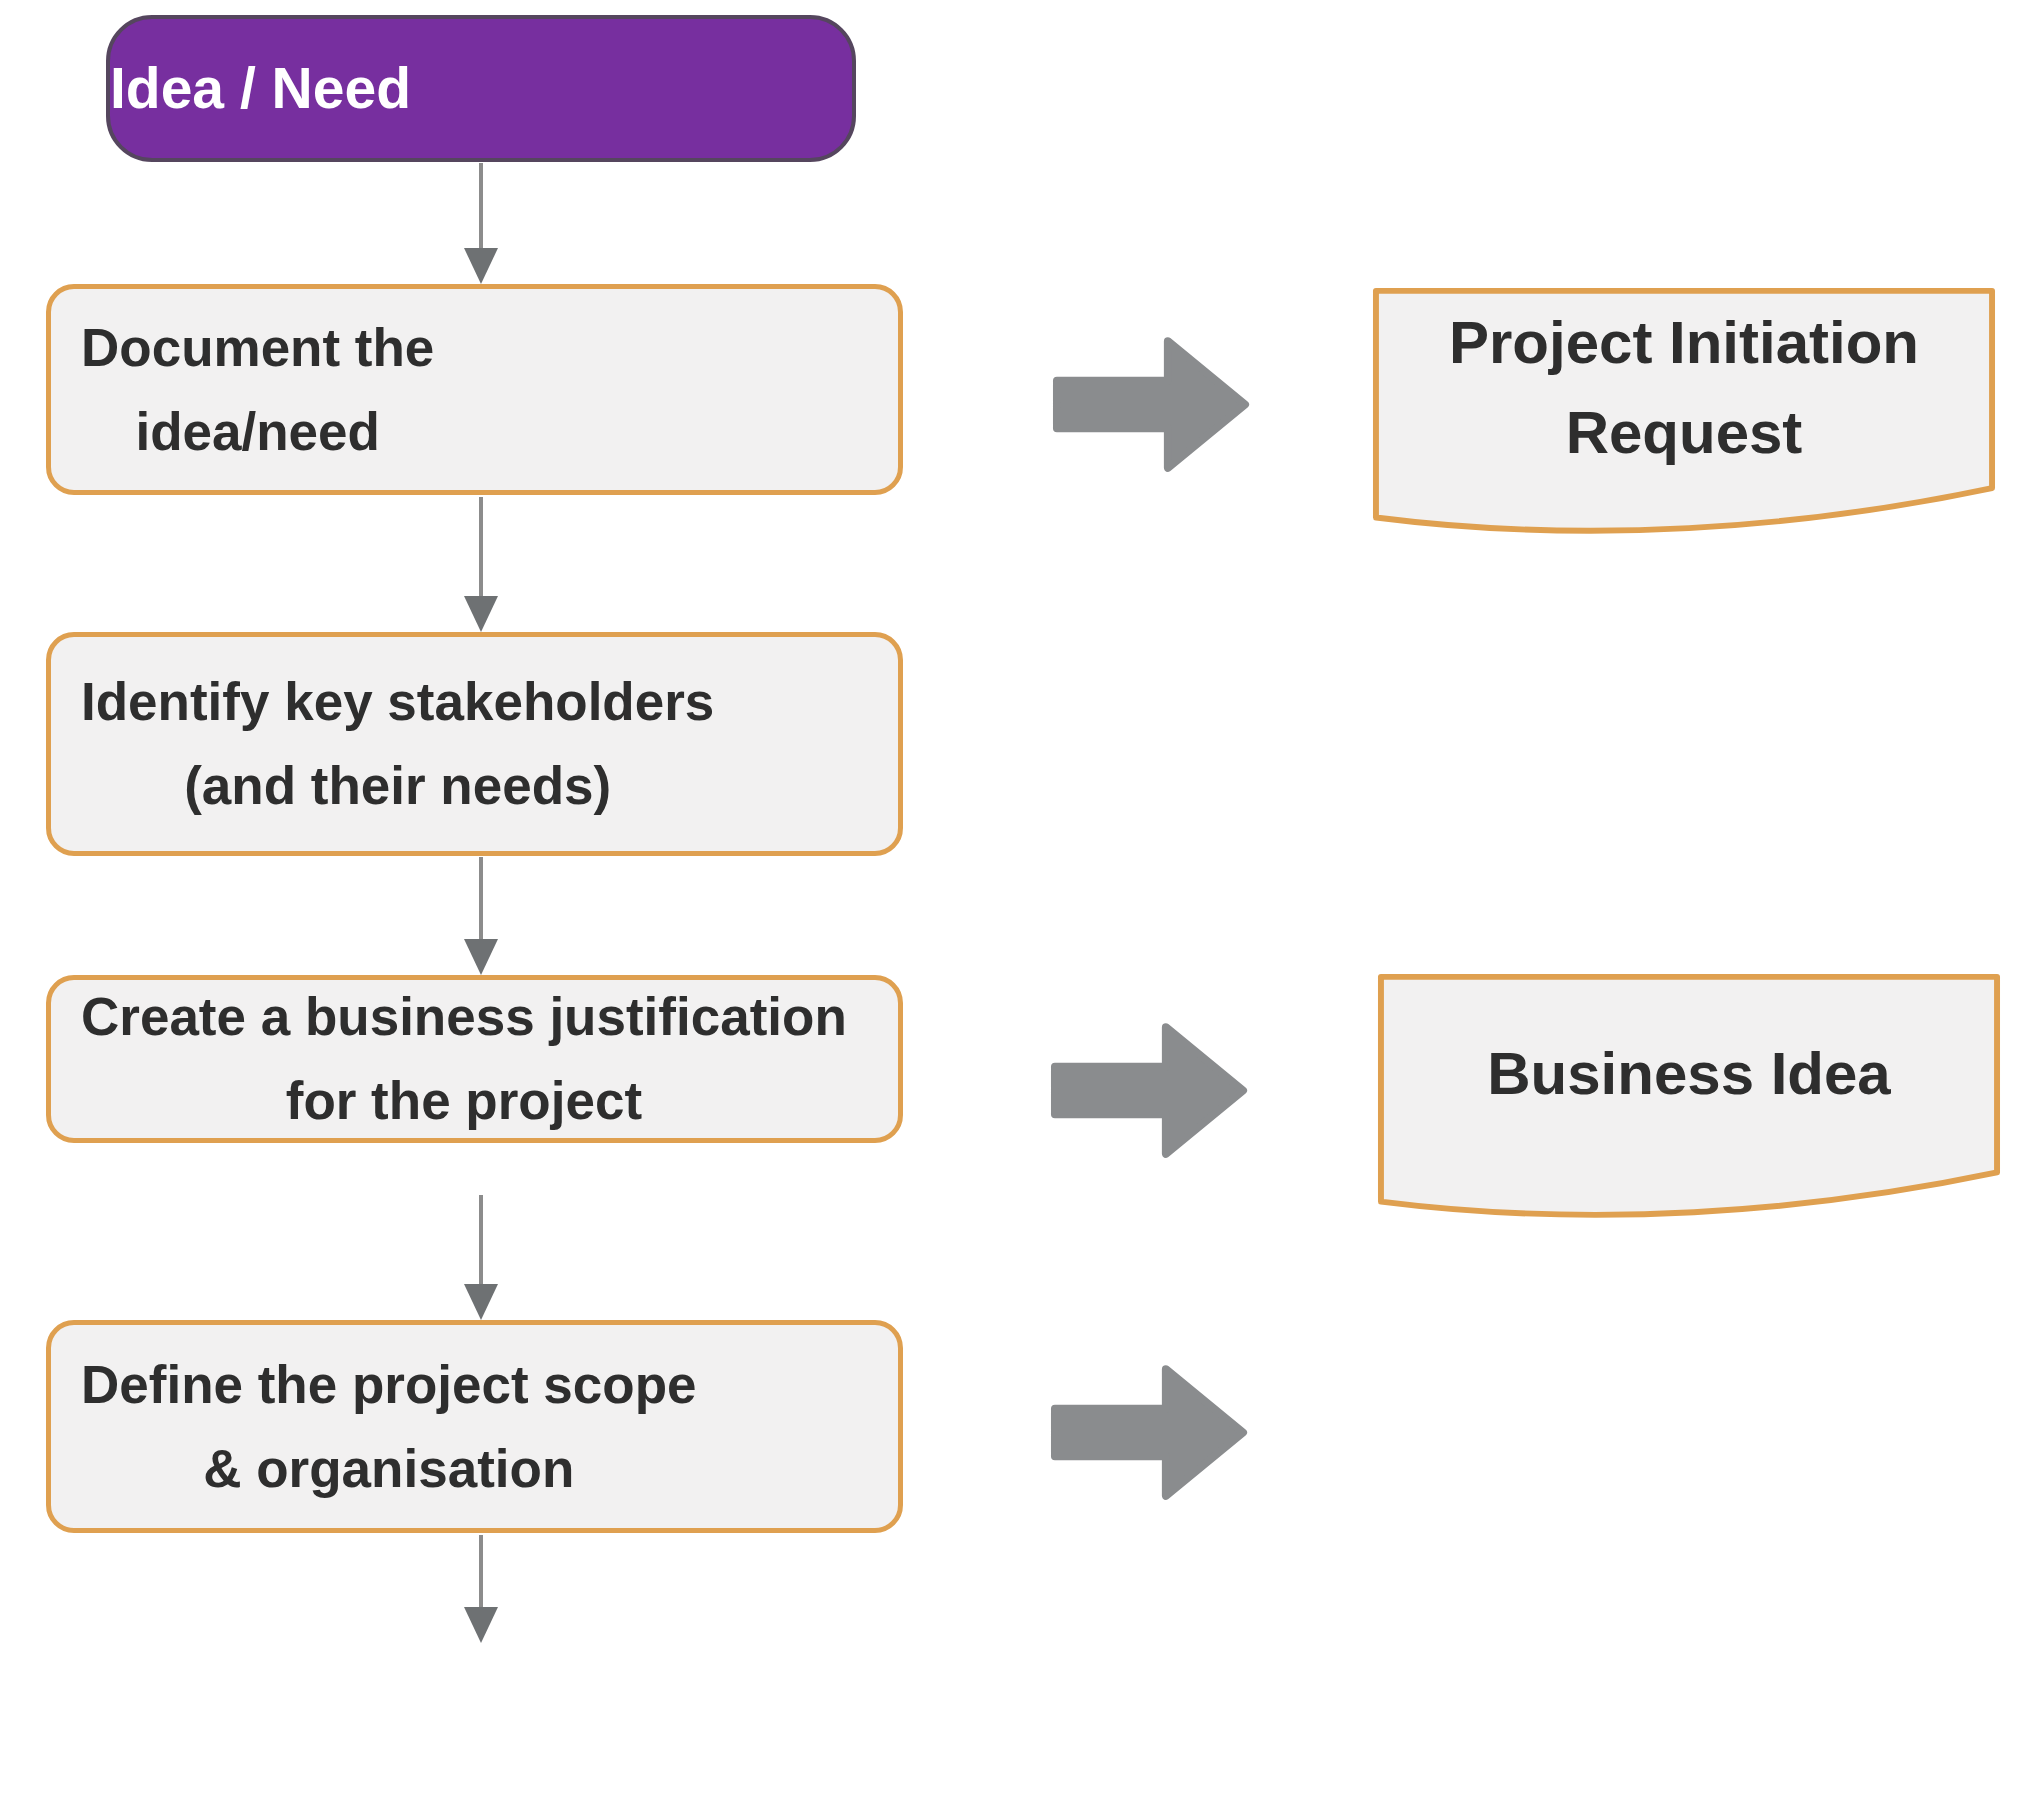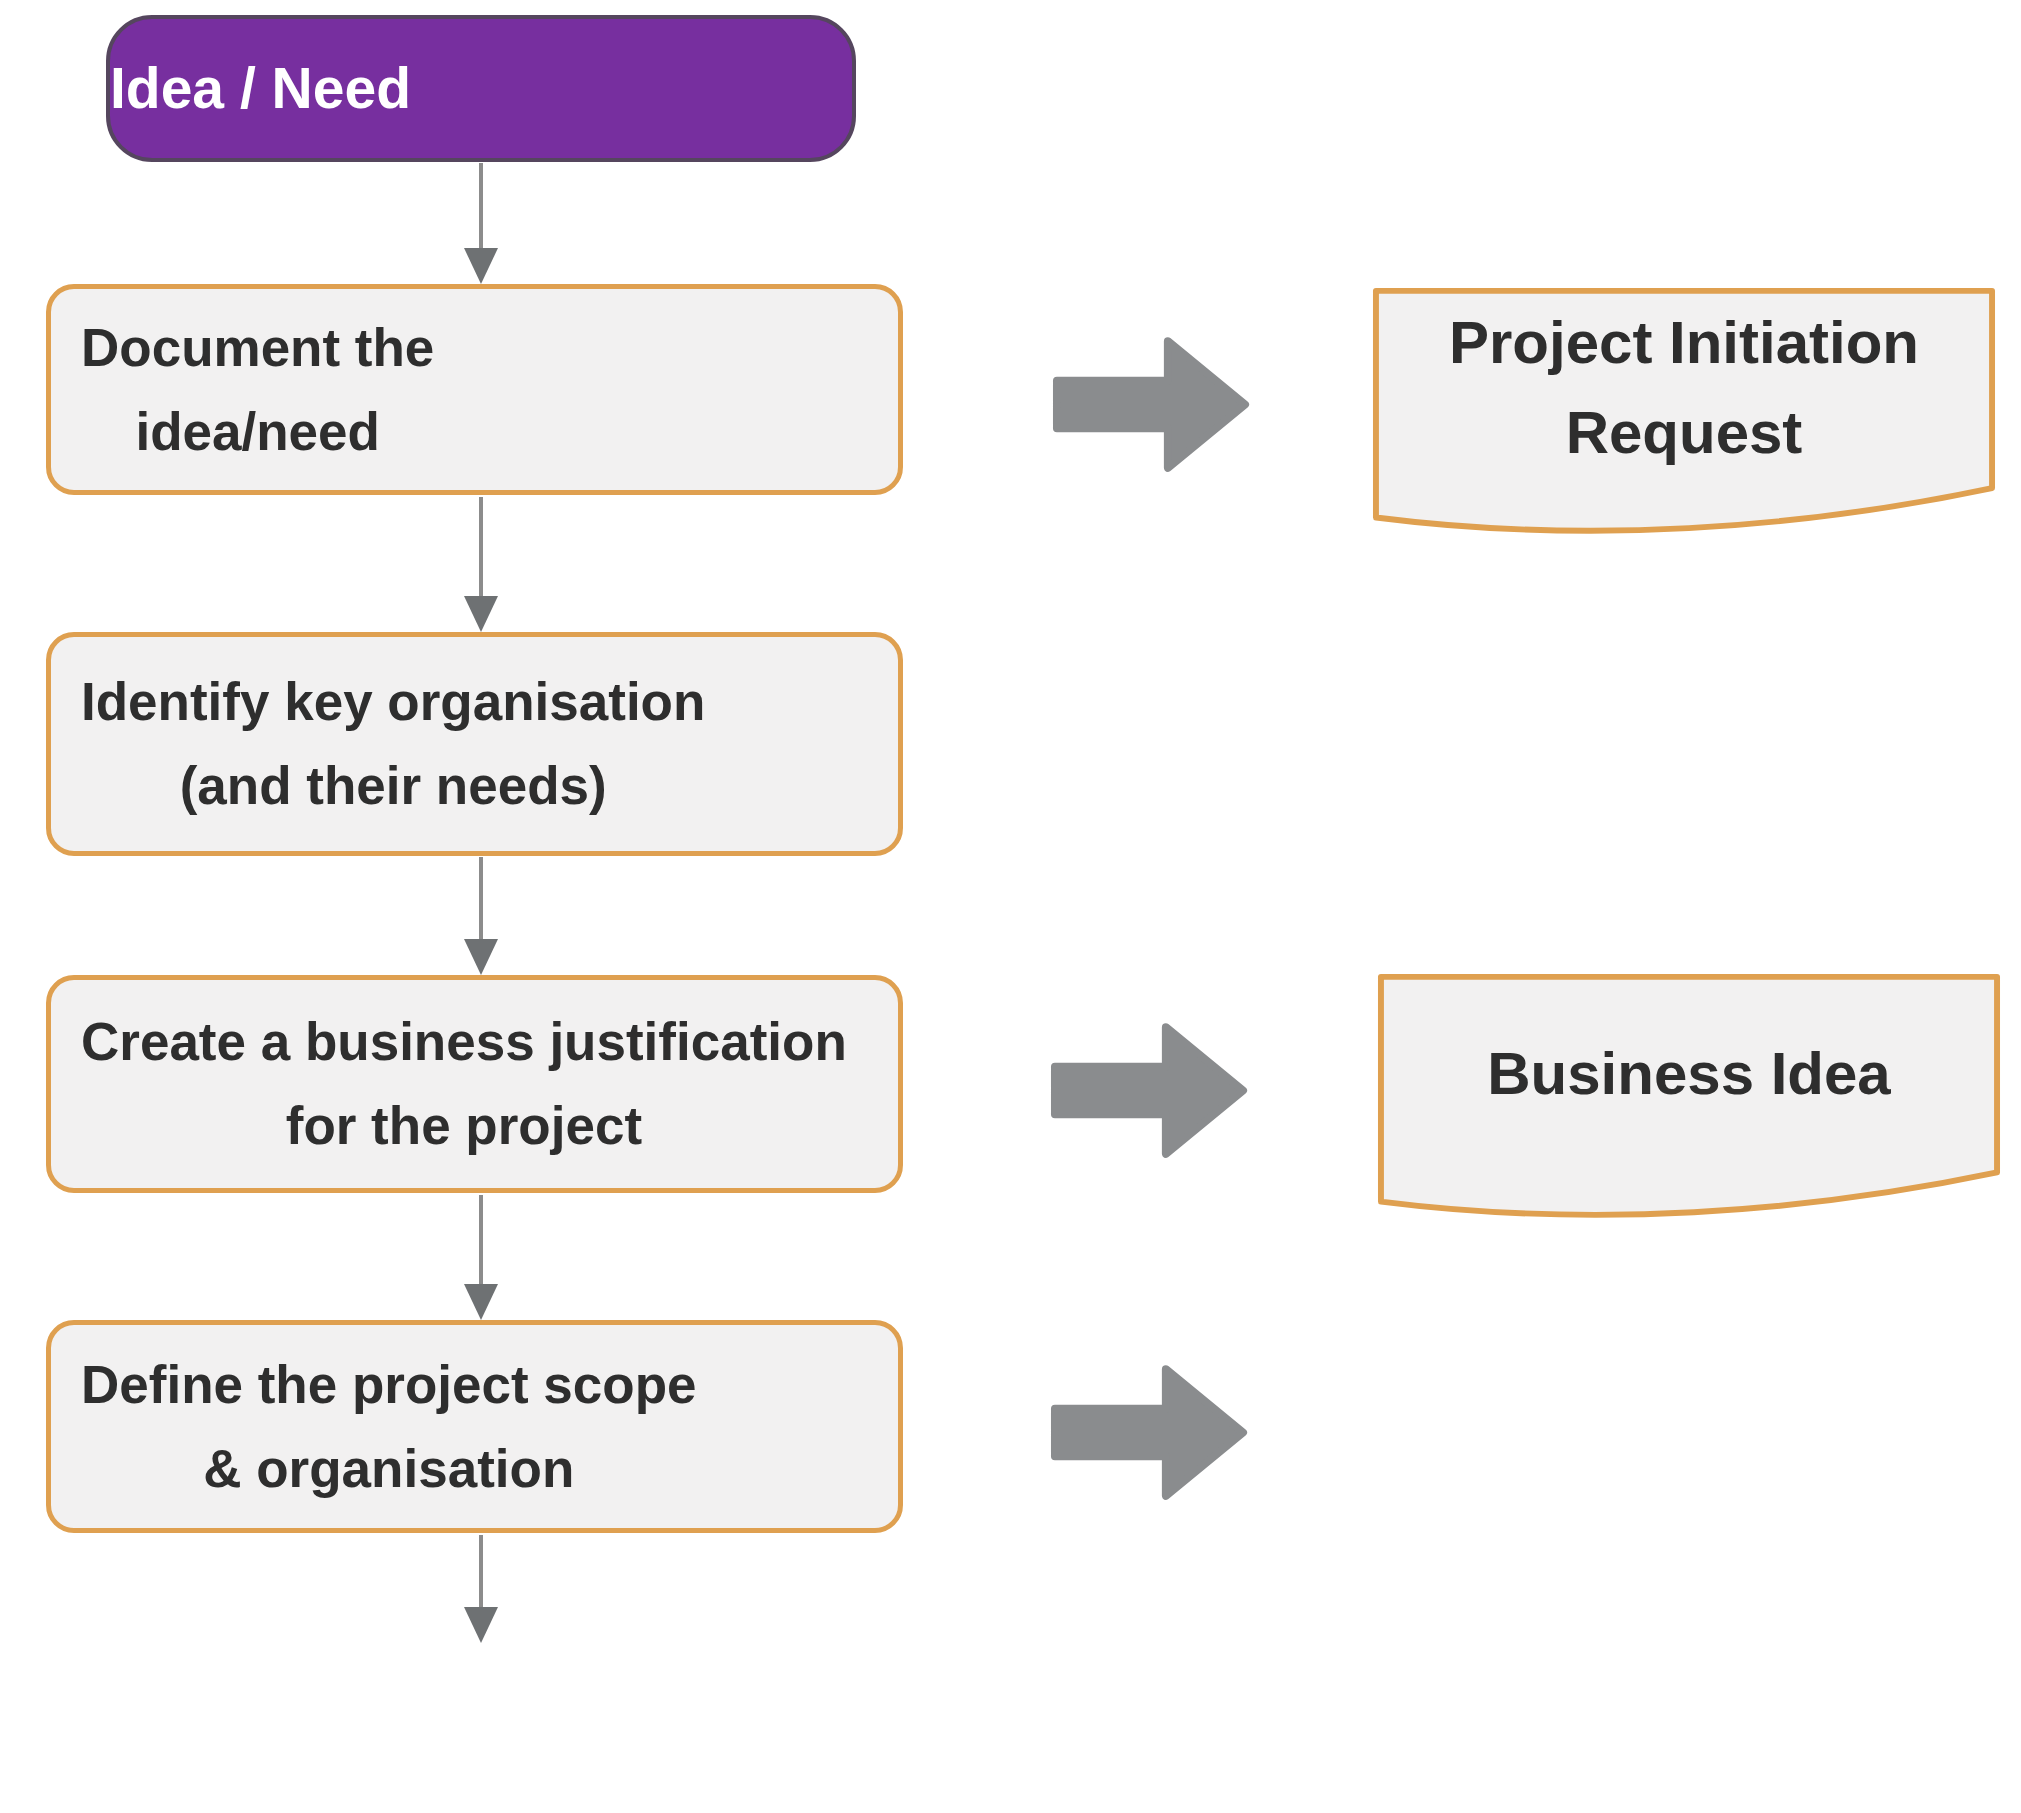--- a/index.html
+++ b/index.html
@@ -28,21 +28,21 @@
     left:46px;width:857px;
     background:var(--box_fill,#F2F2F2);
     border:5px solid var(--orange,#DFA050);
     border-radius:28px;
     color:var(--text_dark,#2E2E2E);
     font-weight:600;font-size:53px;line-height:1.58;
     padding:16px 30px;
   }
   .step1{top:284px;height:211px;}
   .step2{top:632px;height:224px;}
-  .step3{top:975px;height:218px;}
+  .step3{top:975px;height:168px;}
   .step4{top:1320px;height:213px;}
 
   
   .varrow{
     position:absolute;left:463px;width:36px;
     display:flex;flex-direction:column;align-items:center;
   }
   .varrow .line{width:4px;flex:1;background:var(--connector_gray,#8C8C8C);}
   .varrow .head{
     width:0;height:0;
@@ -114,21 +114,21 @@
   <div class="varrow a5">
     <div class="line"></div>
     <div class="head"></div>
   </div>
 
   <div class="node process step1">
     <span>Document the
 idea/need</span>
   </div>
   <div class="node process step2">
-    <span>Identify key organisation
+    <span>Identify key stakeholders
 (and their needs)</span>
   </div>
   <div class="node process step3">
     <span>Create a business justification
 for the project</span>
   </div>
   <div class="node process step4">
     <span>Define the project scope
 &amp; organisation</span>
   </div>

